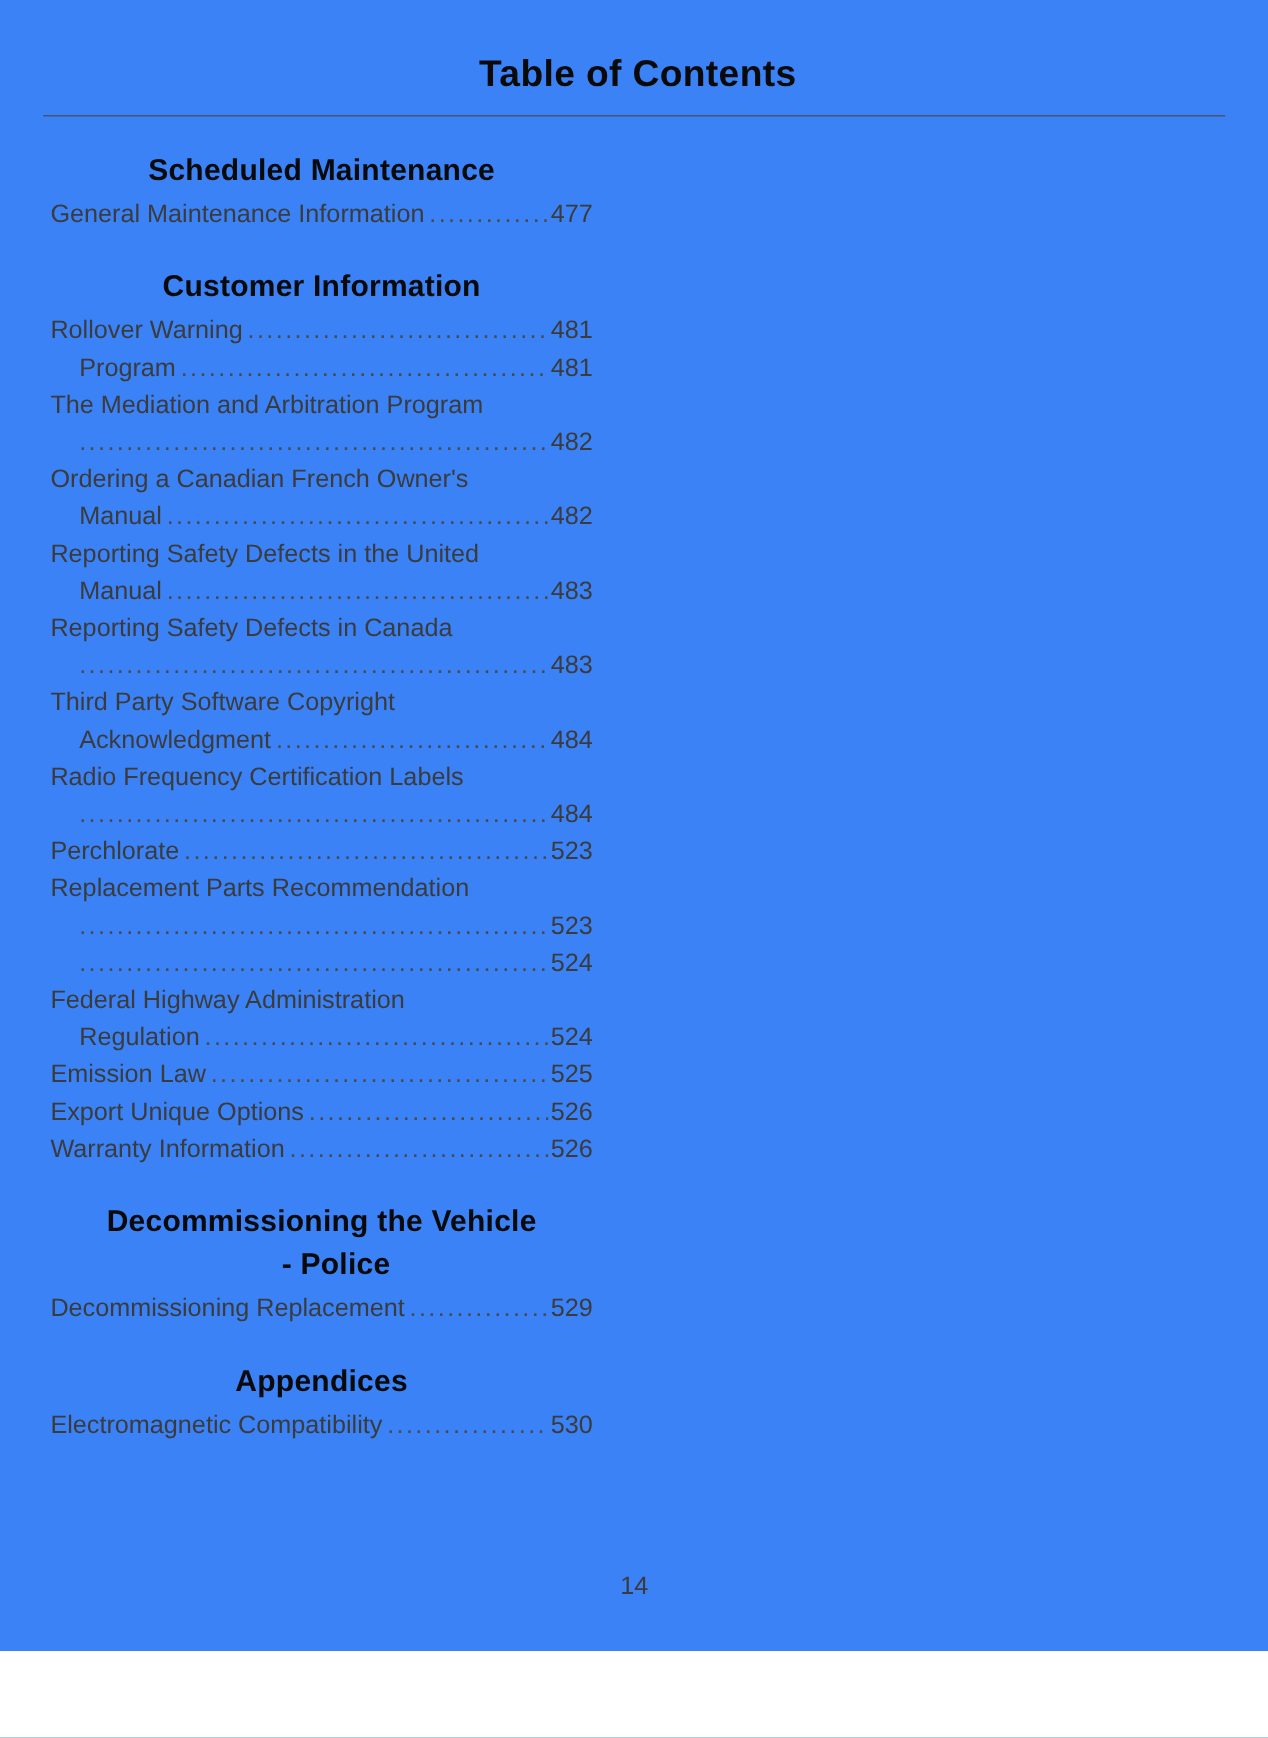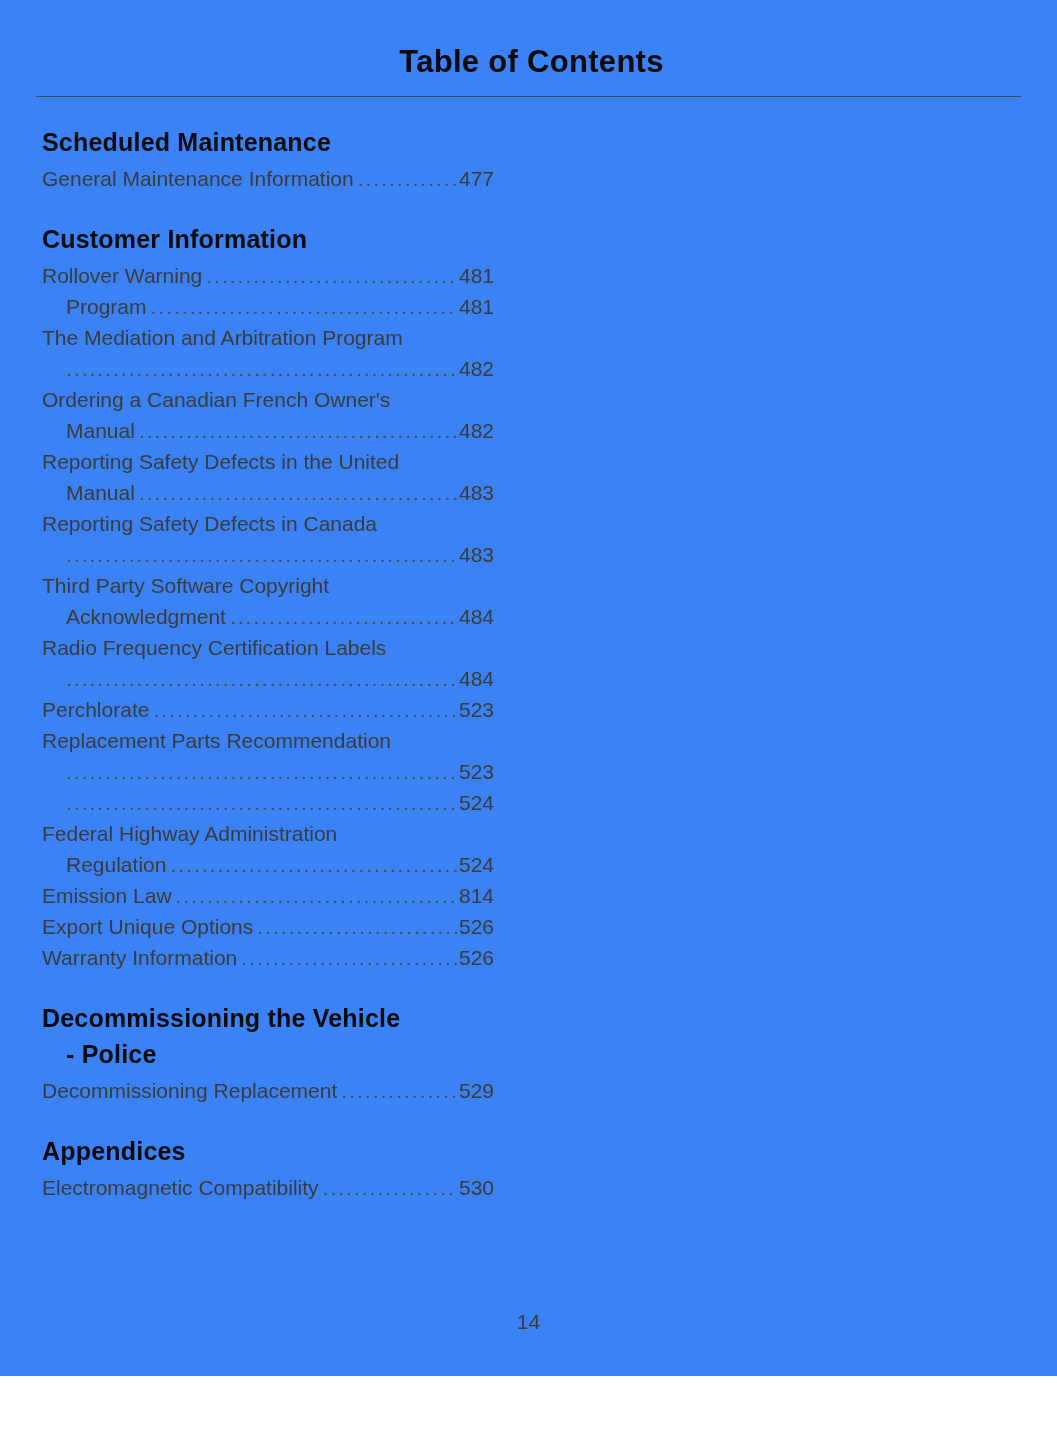--- a/index.html
+++ b/index.html
@@ -42,20 +42,21 @@
     color: #3b3b3b;
   }
   .toc-section { margin-bottom: 26px; }
   .section-heading {
     font-size: 25px;
     font-weight: 700;
     color: #0a0a0a;
     margin: 30px 0 6px 0;
     line-height: 30px;
     letter-spacing: 0.2px;
+    text-align: center;
   }
   .toc-section:first-child .section-heading { margin-top: 0; }
   .heading-cont {
     margin: 0 0 6px 24px;
   }
   .entry { margin: 0; }
   .entry-line1 { white-space: nowrap; }
   .toc-line {
     display: flex;
     align-items: baseline;
@@ -198,21 +199,21 @@
           <div class="toc-line indent">
             <span class="entry-text">Regulation</span>
             <span class="leader"></span>
             <span class="page-num">524</span>
           </div>
         </div>
         <div class="entry">
           <div class="toc-line">
             <span class="entry-text">Emission Law</span>
             <span class="leader"></span>
-            <span class="page-num">814</span>
+            <span class="page-num">525</span>
           </div>
         </div>
         <div class="entry">
           <div class="toc-line">
             <span class="entry-text">Export Unique Options</span>
             <span class="leader"></span>
             <span class="page-num">526</span>
           </div>
         </div>
         <div class="entry">

